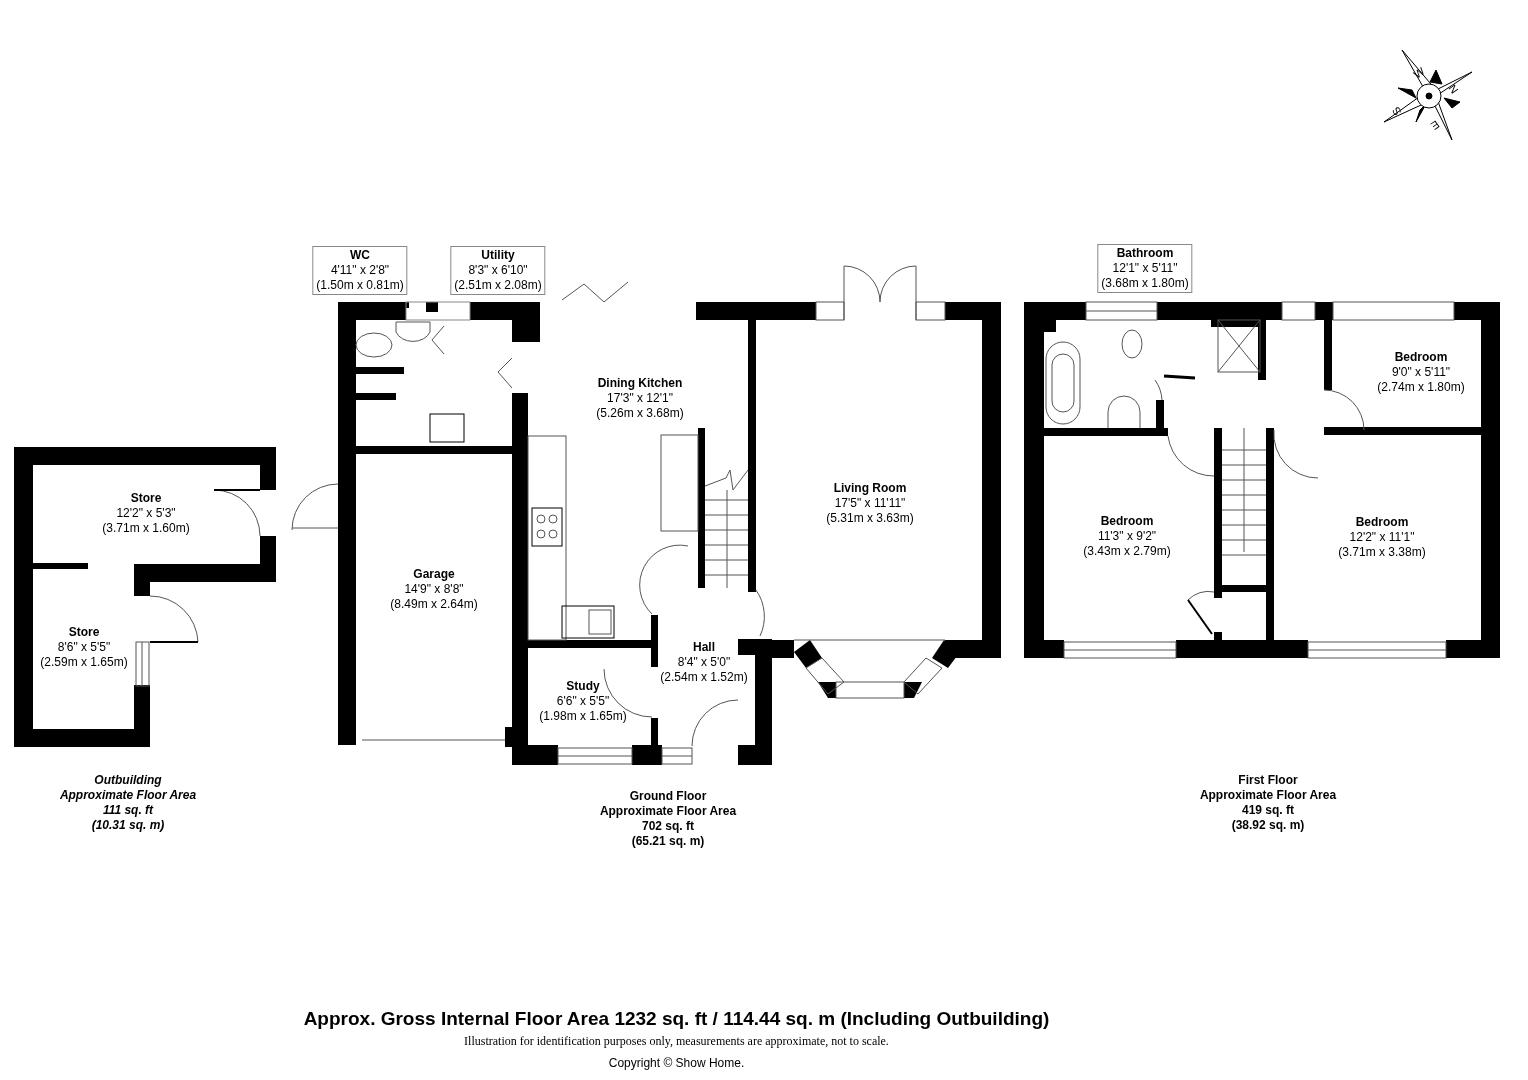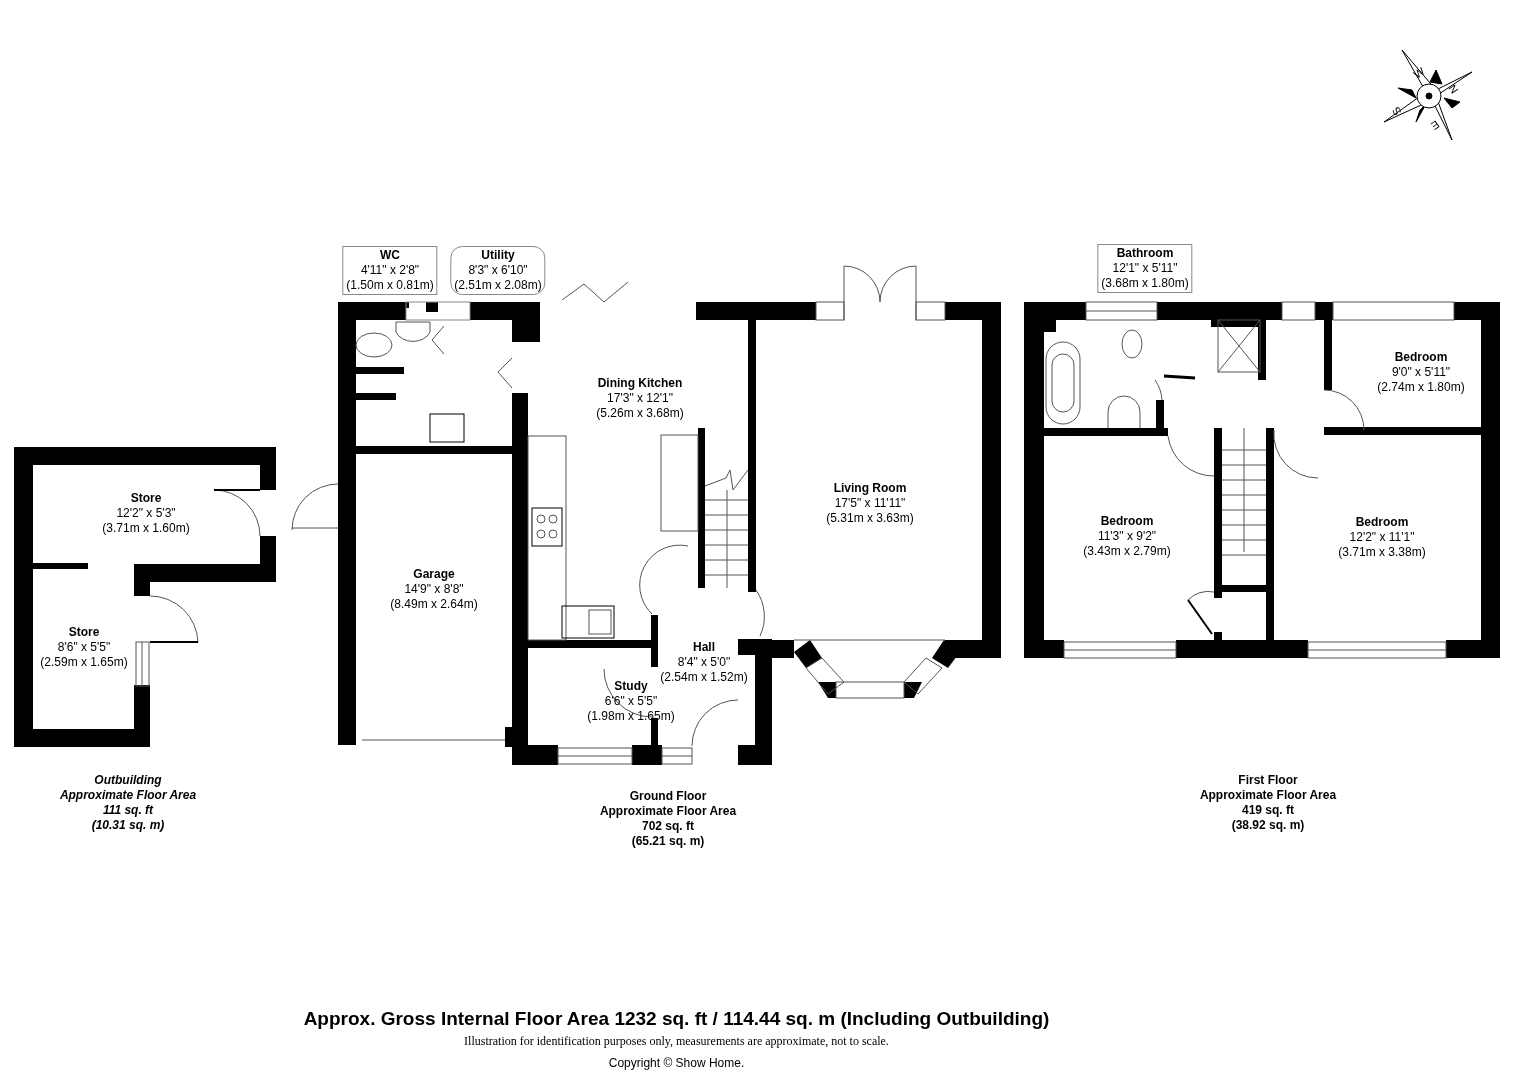--- a/index.html
+++ b/index.html
@@ -200,26 +200,26 @@
 <div class="lbl" style="left:146px;top:491px;">
   <span class="nm">Store</span>
   <span>12'2" x 5'3"</span>
   <span>(3.71m x 1.60m)</span>
 </div>
 <div class="lbl" style="left:84px;top:625px;">
   <span class="nm">Store</span>
   <span>8'6" x 5'5"</span>
   <span>(2.59m x 1.65m)</span>
 </div>
-<div class="lbl boxed" style="left:390px;top:246px;">
+<div class="lbl boxed" style="left:360px;top:246px;">
   <span class="nm">WC</span>
   <span>4'11" x 2'8"</span>
   <span>(1.50m x 0.81m)</span>
 </div>
-<div class="lbl boxed" style="left:498px;top:246px;border-radius:12px;">
+<div class="lbl boxed" style="left:498px;top:246px;">
   <span class="nm">Utility</span>
   <span>8'3" x 6'10"</span>
   <span>(2.51m x 2.08m)</span>
 </div>
 <div class="lbl" style="left:640px;top:376px;">
   <span class="nm">Dining Kitchen</span>
   <span>17'3" x 12'1"</span>
   <span>(5.26m x 3.68m)</span>
 </div>
 <div class="lbl" style="left:434px;top:567px;">
@@ -230,21 +230,21 @@
 <div class="lbl" style="left:870px;top:481px;text-align:center;">
   <span class="nm">Living Room</span>
   <span>17'5" x 11'11"</span>
   <span>(5.31m x 3.63m)</span>
 </div>
 <div class="lbl" style="left:704px;top:640px;">
   <span class="nm">Hall</span>
   <span>8'4" x 5'0"</span>
   <span>(2.54m x 1.52m)</span>
 </div>
-<div class="lbl" style="left:583px;top:679px;margin-left:48px;">
+<div class="lbl" style="left:583px;top:679px;">
   <span class="nm">Study</span>
   <span>6'6" x 5'5"</span>
   <span>(1.98m x 1.65m)</span>
 </div>
 <div class="lbl boxed" style="left:1145px;top:244px;">
   <span class="nm">Bathroom</span>
   <span>12'1" x 5'11"</span>
   <span>(3.68m x 1.80m)</span>
 </div>
 <div class="lbl" style="left:1421px;top:350px;">

